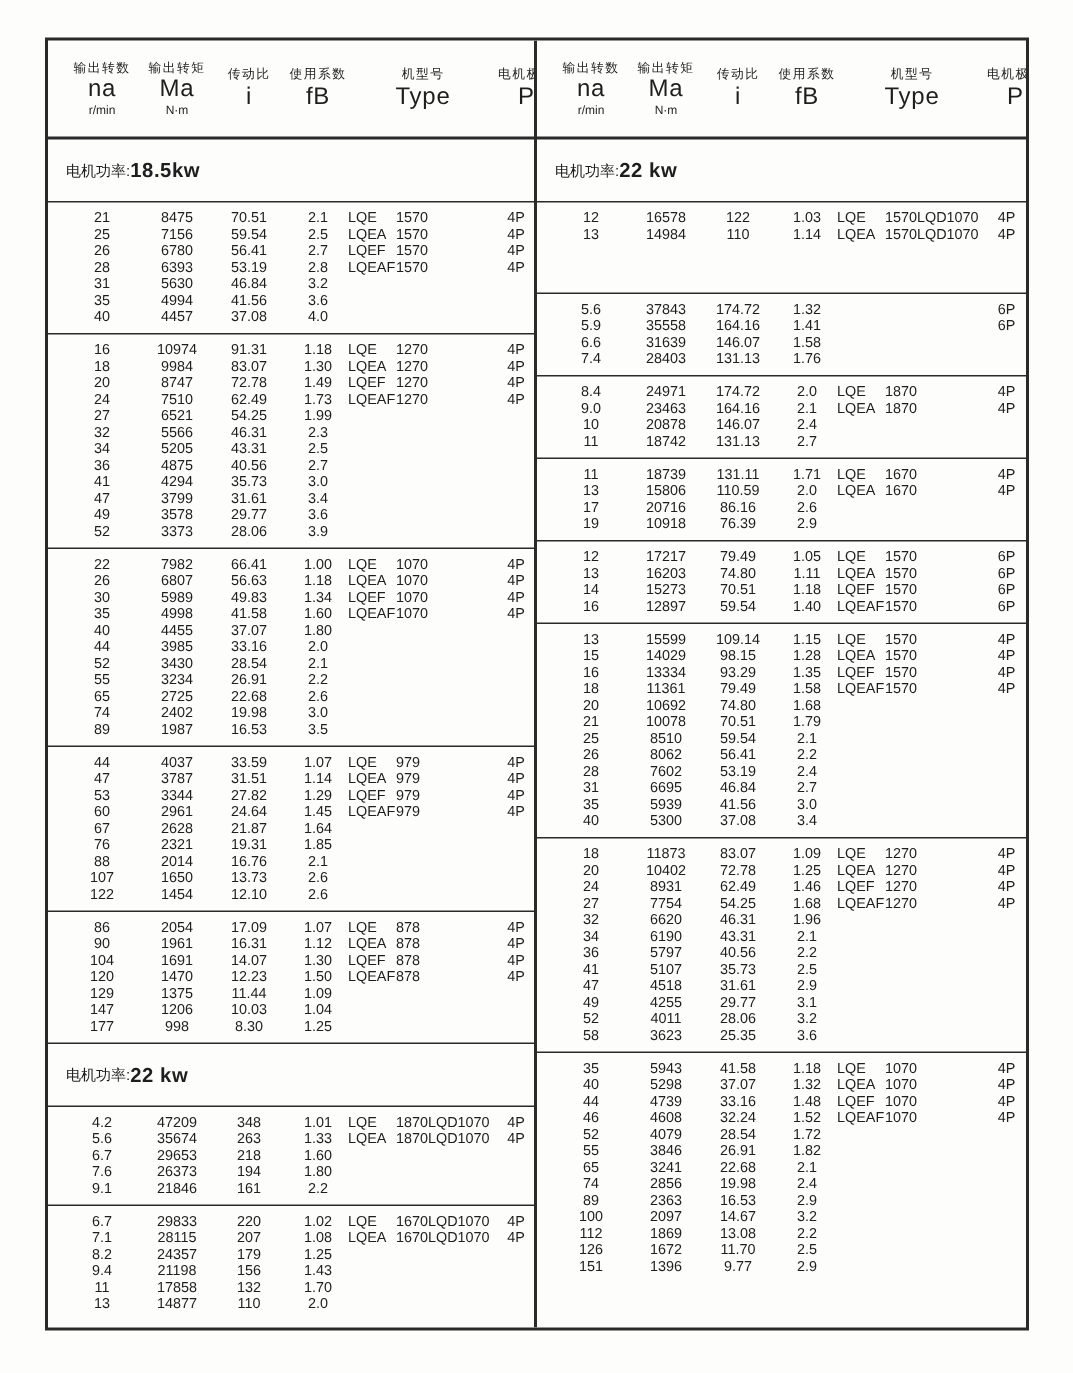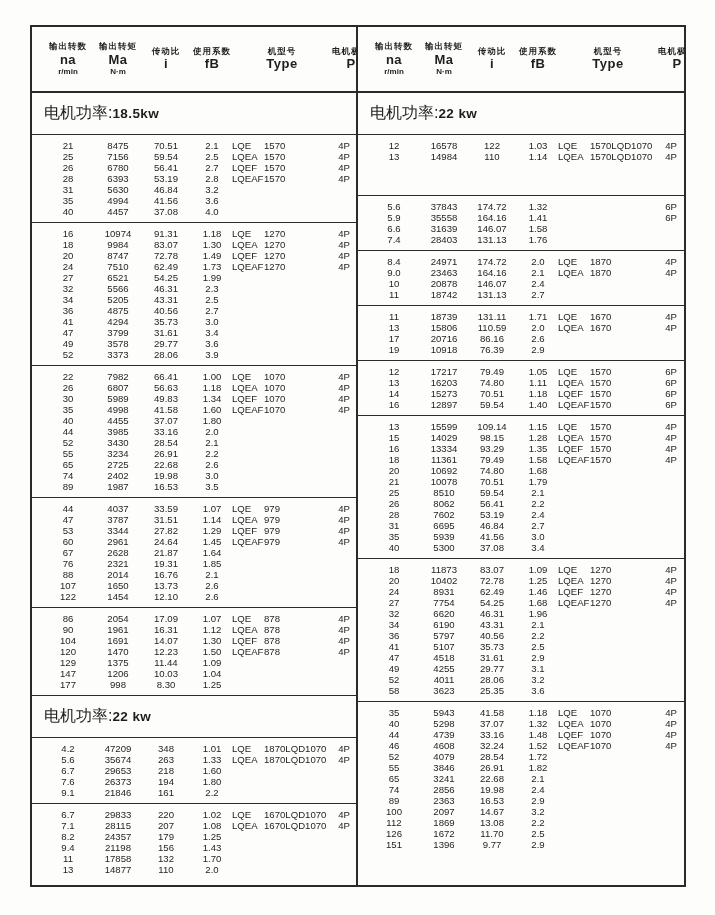--- a/index.html
+++ b/index.html
@@ -14,32 +14,32 @@
     border:2px solid #2a2a2a;box-sizing:border-box;
     display:flex;overflow:hidden;background:#fdfdfc;
   }
   .col{width:326px;display:flex;flex-direction:column;box-sizing:border-box;overflow:hidden;}
   .col.left{border-right:2px solid #2a2a2a;}
   .col.right{flex:1;}
 
   .header-row{
     height:64px;border-bottom:2px solid #2a2a2a;flex:0 0 auto;
     display:grid;grid-template-columns:56px 44px 52px 40px 100px auto;
-    align-items:center;padding-left:8px;font-weight:bold;
+    align-items:center;padding-left:8px;
   }
   .hcol{text-align:center;line-height:1.2;}
   .hcn{font-size:8.5px;letter-spacing:1px;white-space:nowrap;}
-  .hsym{font-size:13px;letter-spacing:0.5px;}
+  .hsym{font-size:16px;letter-spacing:0.5px;}
   .hunit{font-size:8px;}
 
   .section-row{
     height:41px;border-bottom:1.5px solid #2a2a2a;flex:0 0 auto;
     display:flex;align-items:center;padding-left:12px;
   }
-  .sec-label{font-size:16px;}
+  .sec-label{font-size:10px;}
   .sec-value{font-size:13.5px;font-weight:bold;letter-spacing:0.4px;}
 
   .block{border-bottom:1.5px solid #2a2a2a;padding:5px 0;flex:0 0 auto;}
   .col > .item:last-child{border-bottom:none;}
 
   .row{
     display:grid;grid-template-columns:56px 44px 52px 40px 100px auto;
     padding-left:8px;height:11px;align-items:center;
     font-size:9.6px;line-height:11px;
   }

